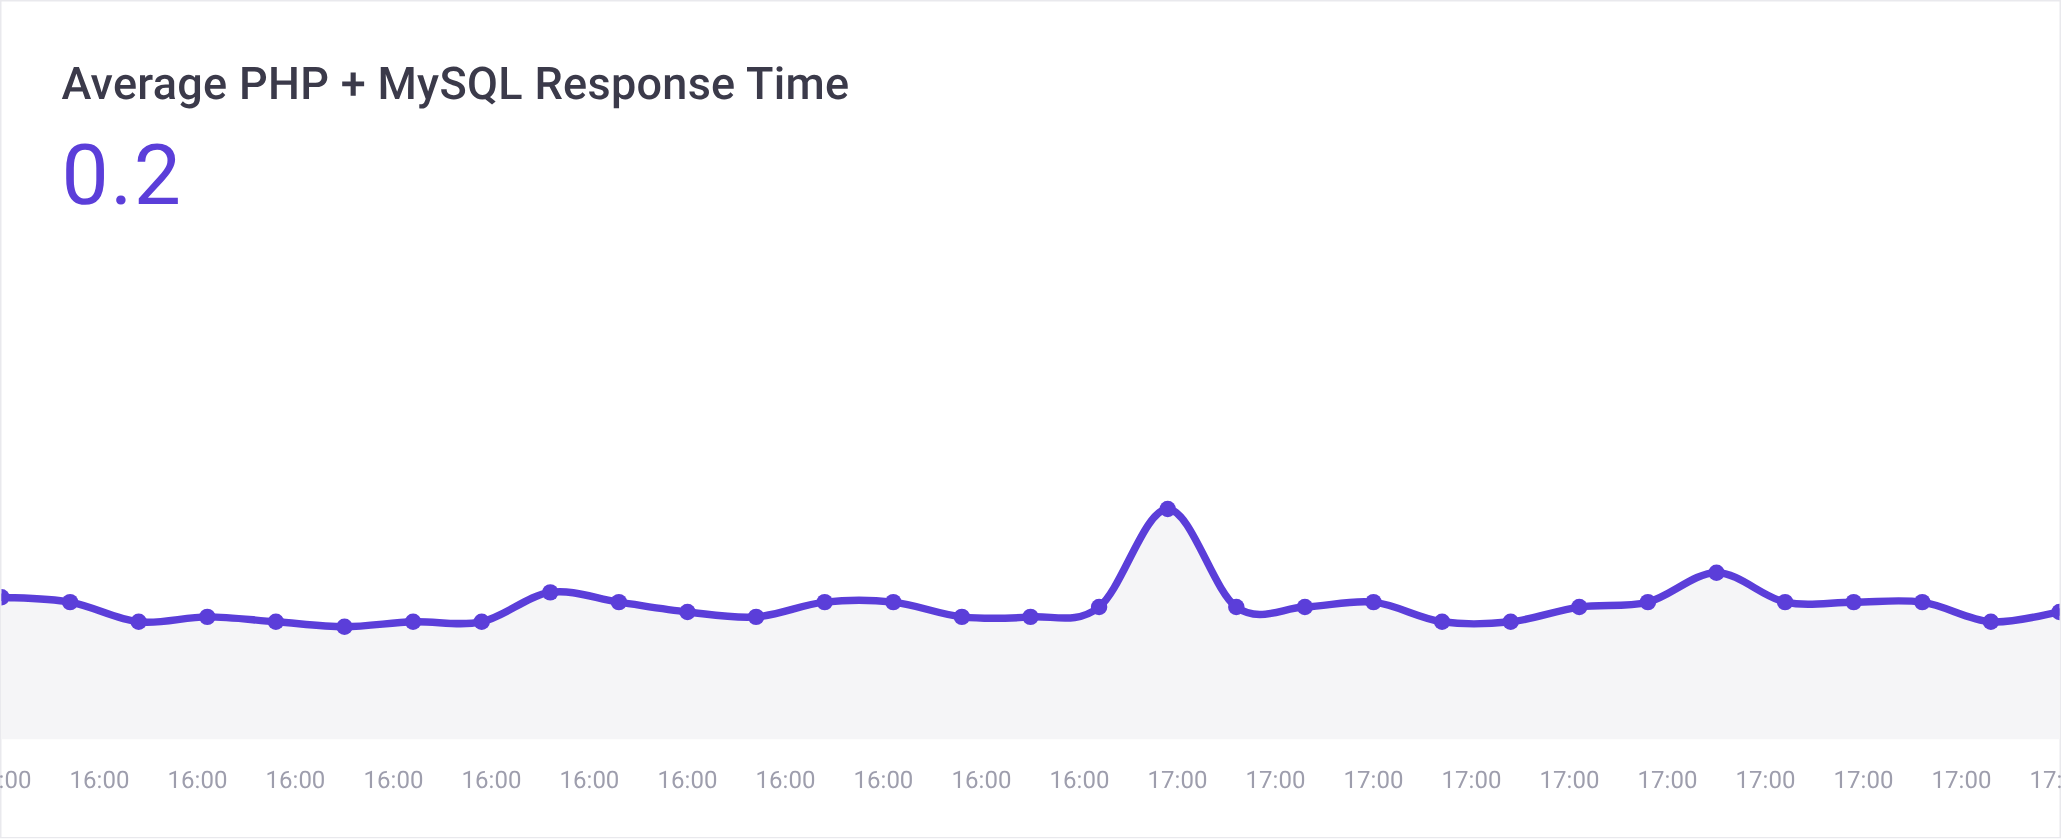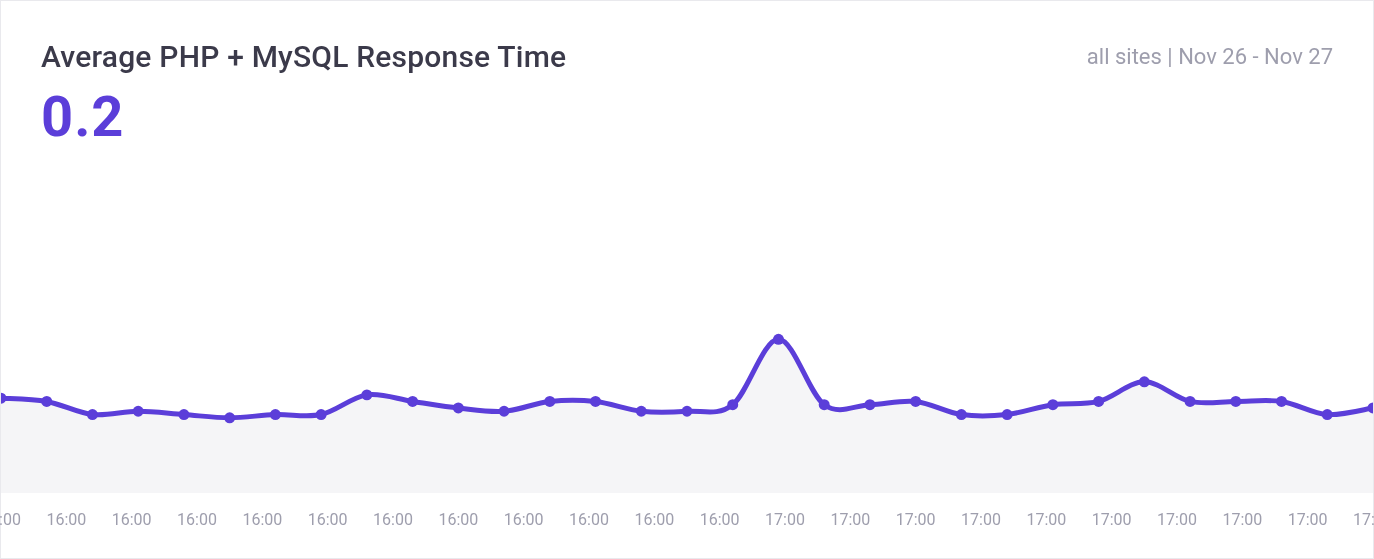--- a/index.html
+++ b/index.html
@@ -1,37 +1,32 @@
 <!DOCTYPE html>
 <html><head>
 <meta charset="utf-8">
 <style>
   html,body{margin:0;padding:0;font-family:-apple-system,BlinkMacSystemFont,"Segoe UI",Roboto,sans-serif;background:#fff}
   .card{width:1374px;height:559px;box-sizing:border-box;border:1px solid #e9e9ed;position:relative;background:#fff}
   .hdr{display:flex;justify-content:space-between;align-items:center;padding:38px 40px 0 40px}
   .title{font-size:30px;font-weight:500;color:#3b3a4a;letter-spacing:.2px}
   .meta{font-size:22px;color:#9e9ead}
-  .big{font-size:56px;font-weight:700;color:#5b3ed9;padding:10px 0 0 40px;letter-spacing:1px}
+  .big{font-size:56px;font-weight:400;color:#5b3ed9;padding:10px 0 0 40px;letter-spacing:1px}
   .plot{position:absolute;left:0;right:0;top:165px;bottom:0}
   .area{position:absolute;left:0;right:0;top:0;bottom:65px}
   .xlabels{position:absolute;left:0;right:0;bottom:18px;height:30px}
   .xlabel{position:absolute;transform:translateX(-50%);font-size:16px;color:#9e9ead;white-space:nowrap}
   svg{display:block}
 </style>
 </head>
 <body>
 
 <div class="card">
   <div class="hdr">
     <div class="title">Average PHP + MySQL Response Time</div>
-    <div class="meta">
-      <span>all sites</span>
-      <span> | </span>
-      <span>Nov 26 - Nov 27</span>
-    </div>
   </div>
   <div class="big">0.2</div>
 
   <div class="plot">
     <div class="area">
       <svg id="svg" width="100%" height="100%" preserveAspectRatio="none" viewBox="0 0 1374 329">
           <path d="M0,233.59 C7.633333333333333,234.13833333333332 30.53333333333333,234.13833333333332 45.8,236.88 C61.06666666666666,239.62166666666667 76.33333333333333,248.395 91.6,250.04000000000002 C106.86666666666666,251.68500000000003 122.13333333333334,246.75 137.4,246.75 C152.66666666666669,246.75 167.93333333333334,248.94333333333336 183.2,250.04000000000002 C198.46666666666664,251.13666666666668 213.73333333333332,253.32999999999998 229,253.32999999999998 C244.26666666666668,253.32999999999998 259.53333333333336,250.58833333333334 274.8,250.04000000000002 C290.06666666666666,249.4916666666667 305.33333333333337,253.33 320.6,250.04000000000002 C335.8666666666667,246.75000000000003 351.1333333333333,232.49333333333334 366.4,230.3 C381.66666666666663,228.10666666666668 396.93333333333334,234.68666666666667 412.2,236.88 C427.46666666666664,239.07333333333332 442.73333333333335,241.81499999999997 458,243.45999999999998 C473.26666666666665,245.105 488.5333333333333,247.84666666666666 503.79999999999995,246.75 C519.0666666666666,245.65333333333334 534.3333333333334,238.525 549.6,236.88 C564.8666666666667,235.23499999999999 580.1333333333333,235.23499999999999 595.4,236.88 C610.6666666666666,238.525 625.9333333333334,245.105 641.2,246.75 C656.4666666666667,248.395 671.7333333333333,247.84666666666666 687,246.75 C702.2666666666667,245.65333333333334 717.5333333333333,252.23333333333332 732.8,240.17 C748.0666666666666,228.10666666666665 763.3333333333334,174.37 778.6,174.37 C793.8666666666667,174.37 809.1333333333333,229.20333333333332 824.4,240.17 C839.6666666666666,251.13666666666666 854.9333333333333,240.7183333333333 870.1999999999999,240.17 C885.4666666666666,239.62166666666667 900.7333333333333,235.23499999999999 916,236.88 C931.2666666666667,238.525 946.5333333333333,247.8466666666667 961.8,250.04000000000002 C977.0666666666666,252.23333333333335 992.3333333333333,251.68500000000003 1007.5999999999999,250.04000000000002 C1022.8666666666666,248.395 1038.1333333333334,242.36333333333332 1053.4,240.17 C1068.6666666666667,237.97666666666666 1083.9333333333334,240.71833333333333 1099.2,236.88 C1114.4666666666667,233.04166666666666 1129.7333333333333,217.14 1145,217.14 C1160.2666666666667,217.14 1175.5333333333333,233.59 1190.8,236.88 C1206.0666666666666,240.17 1221.3333333333335,236.88 1236.6000000000001,236.88 C1251.8666666666668,236.88 1267.1333333333334,234.68666666666667 1282.4,236.88 C1297.6666666666667,239.07333333333332 1312.9333333333334,248.94333333333336 1328.2,250.04000000000002 C1343.4666666666667,251.13666666666668 1366.3666666666668,244.55666666666664 1374,243.45999999999998 L1374,329 L0,329 Z" fill="#f5f5f7" stroke="none"></path>
           <path d="M0,233.59 C7.633333333333333,234.13833333333332 30.53333333333333,234.13833333333332 45.8,236.88 C61.06666666666666,239.62166666666667 76.33333333333333,248.395 91.6,250.04000000000002 C106.86666666666666,251.68500000000003 122.13333333333334,246.75 137.4,246.75 C152.66666666666669,246.75 167.93333333333334,248.94333333333336 183.2,250.04000000000002 C198.46666666666664,251.13666666666668 213.73333333333332,253.32999999999998 229,253.32999999999998 C244.26666666666668,253.32999999999998 259.53333333333336,250.58833333333334 274.8,250.04000000000002 C290.06666666666666,249.4916666666667 305.33333333333337,253.33 320.6,250.04000000000002 C335.8666666666667,246.75000000000003 351.1333333333333,232.49333333333334 366.4,230.3 C381.66666666666663,228.10666666666668 396.93333333333334,234.68666666666667 412.2,236.88 C427.46666666666664,239.07333333333332 442.73333333333335,241.81499999999997 458,243.45999999999998 C473.26666666666665,245.105 488.5333333333333,247.84666666666666 503.79999999999995,246.75 C519.0666666666666,245.65333333333334 534.3333333333334,238.525 549.6,236.88 C564.8666666666667,235.23499999999999 580.1333333333333,235.23499999999999 595.4,236.88 C610.6666666666666,238.525 625.9333333333334,245.105 641.2,246.75 C656.4666666666667,248.395 671.7333333333333,247.84666666666666 687,246.75 C702.2666666666667,245.65333333333334 717.5333333333333,252.23333333333332 732.8,240.17 C748.0666666666666,228.10666666666665 763.3333333333334,174.37 778.6,174.37 C793.8666666666667,174.37 809.1333333333333,229.20333333333332 824.4,240.17 C839.6666666666666,251.13666666666666 854.9333333333333,240.7183333333333 870.1999999999999,240.17 C885.4666666666666,239.62166666666667 900.7333333333333,235.23499999999999 916,236.88 C931.2666666666667,238.525 946.5333333333333,247.8466666666667 961.8,250.04000000000002 C977.0666666666666,252.23333333333335 992.3333333333333,251.68500000000003 1007.5999999999999,250.04000000000002 C1022.8666666666666,248.395 1038.1333333333334,242.36333333333332 1053.4,240.17 C1068.6666666666667,237.97666666666666 1083.9333333333334,240.71833333333333 1099.2,236.88 C1114.4666666666667,233.04166666666666 1129.7333333333333,217.14 1145,217.14 C1160.2666666666667,217.14 1175.5333333333333,233.59 1190.8,236.88 C1206.0666666666666,240.17 1221.3333333333335,236.88 1236.6000000000001,236.88 C1251.8666666666668,236.88 1267.1333333333334,234.68666666666667 1282.4,236.88 C1297.6666666666667,239.07333333333332 1312.9333333333334,248.94333333333336 1328.2,250.04000000000002 C1343.4666666666667,251.13666666666668 1366.3666666666668,244.55666666666664 1374,243.45999999999998" fill="none" stroke="#5b3ed9" stroke-width="5" stroke-linecap="round" stroke-linejoin="round"></path>
           <circle cx="0" cy="233.59" r="5.5" fill="#5b3ed9" stroke="#fff" stroke-width="0"></circle>
           <circle cx="45.8" cy="236.88" r="5.5" fill="#5b3ed9" stroke="#fff" stroke-width="0"></circle>

